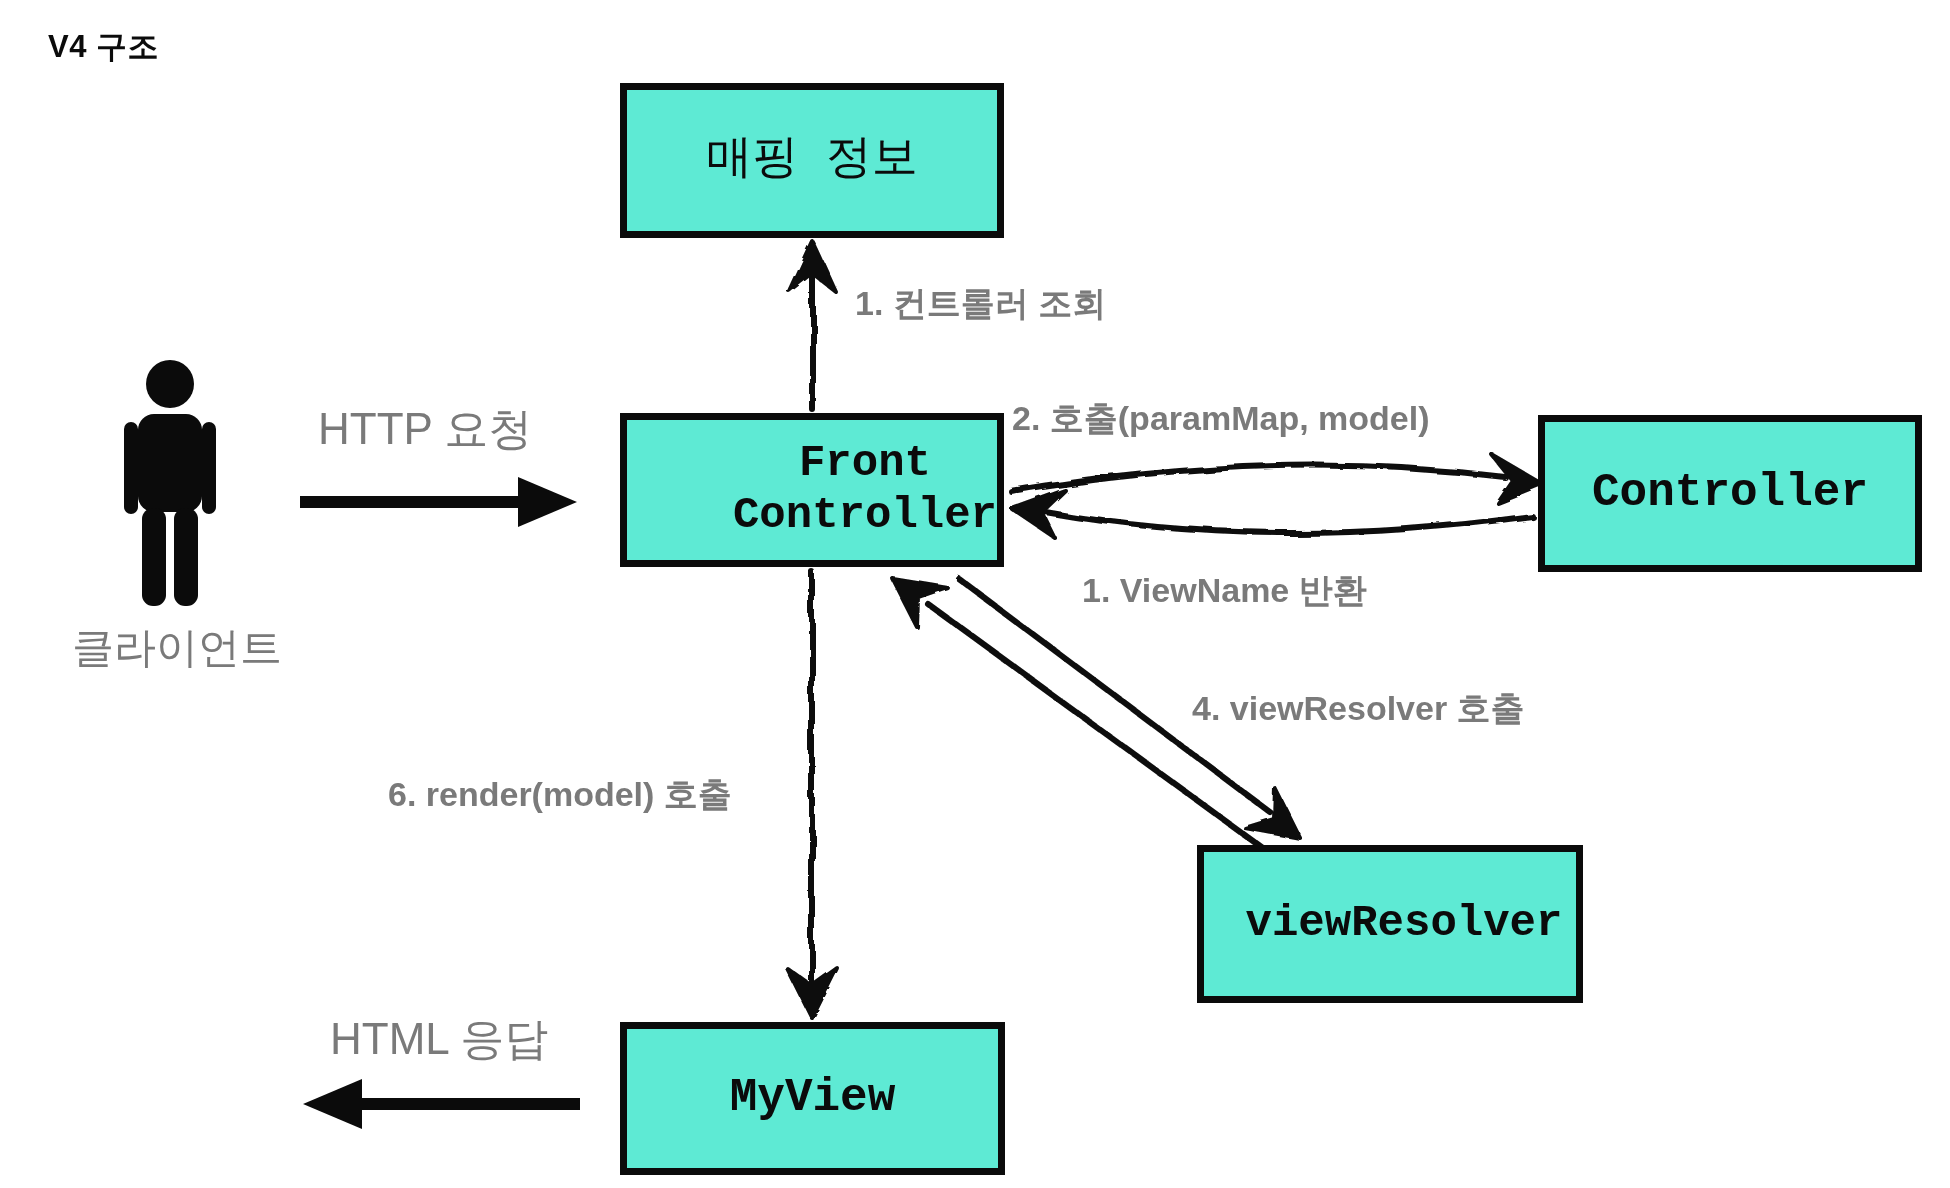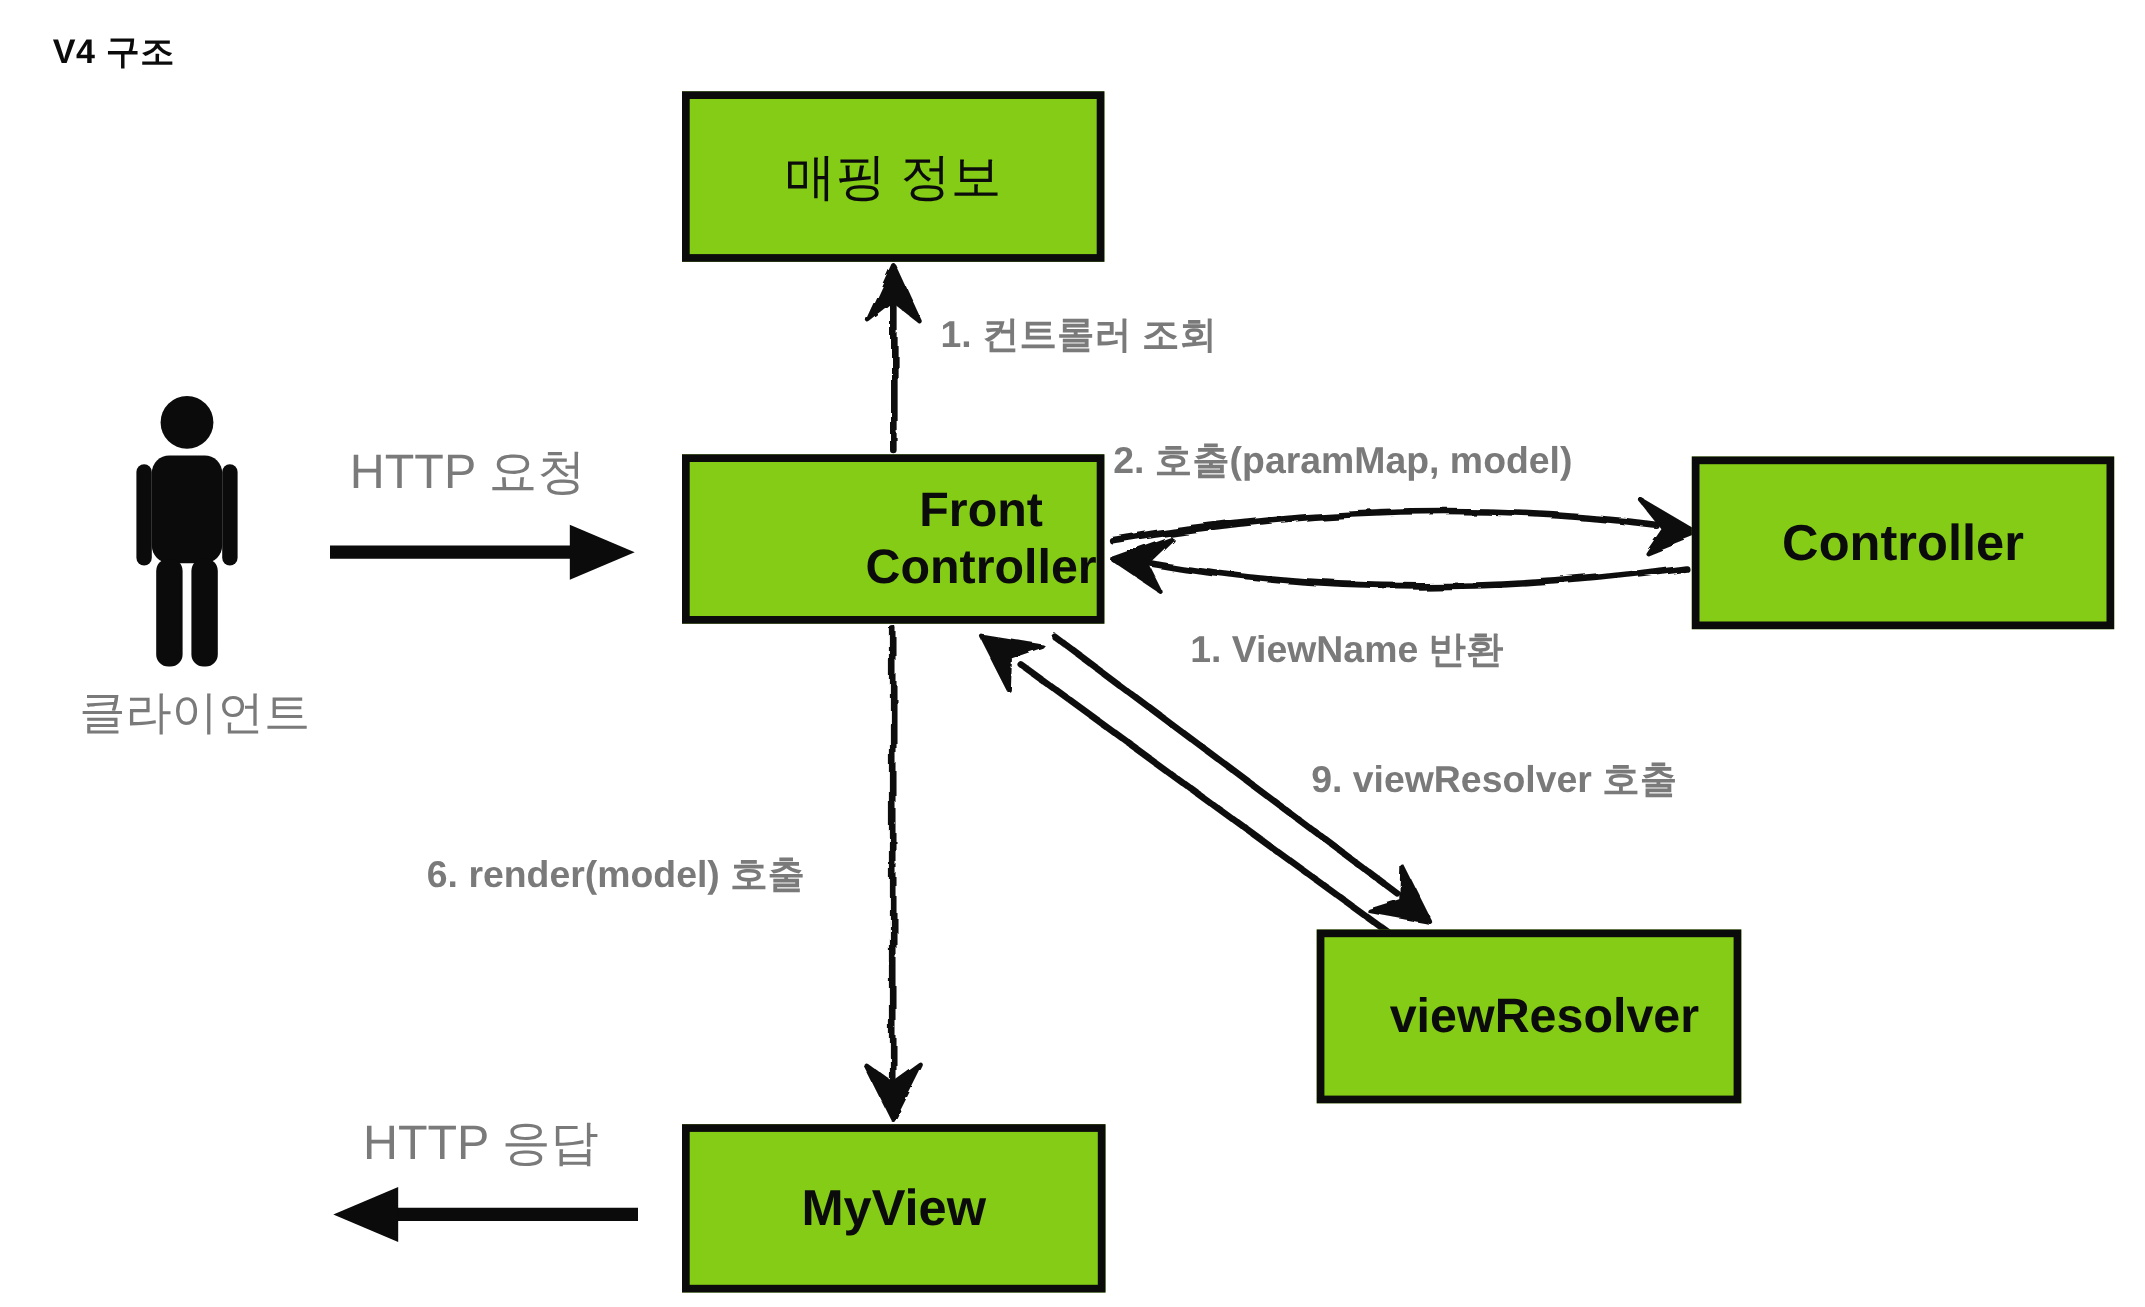--- a/index.html
+++ b/index.html
@@ -14,23 +14,23 @@
     font-size:31px; font-weight:700; color:var(--ink,#0b0b0b);
     letter-spacing:0.5px;
   }
   svg.arrow-layer { position:absolute; left:0; top:0; }
   .sk-line { fill:none; stroke:var(--ink,#0b0b0b); stroke-width:6; stroke-linecap:round; }
   .sk-head { fill:var(--ink,#0b0b0b); stroke:var(--ink,#0b0b0b); stroke-width:4; stroke-linejoin:round; }
   .solid  { fill:var(--ink,#0b0b0b); }
   .person { fill:var(--ink,#0b0b0b); position:absolute; left:100px; top:352px; }
 
   .box {
-    position:absolute; border:7px solid var(--ink,#0b0b0b); background:#84cc16;
+    position:absolute; border:7px solid var(--ink,#0b0b0b); background:#5eead4;
     display:flex; align-items:center; justify-content:center; text-align:center;
-    color:var(--ink,#0b0b0b); white-space:pre-line; line-height:1.18;
+    color:var(--ink,#0b0b0b); white-space:pre-line; line-height:1.18;font-family:Liberation Mono, monospace;
   }
   .box-mapping        { left:620px;  top:83px;   width:384px; height:155px; font-size:46px; font-weight:500; }
   .box-frontcontroller{ left:620px;  top:413px;  width:384px; height:154px; font-size:44px; font-weight:700;justify-content:flex-end; }
   .box-controller     { left:1538px; top:415px;  width:384px; height:157px; font-size:46px; font-weight:700; }
   .box-viewresolver   { left:1197px; top:845px;  width:386px; height:158px; font-size:44px; font-weight:700;padding-left:28px; }
   .box-myview         { left:620px;  top:1022px; width:385px; height:153px; font-size:46px; font-weight:700; }
 
   .lbl { position:absolute; color:var(--label-gray,#7a7a7a); white-space:nowrap; }
   .step { font-weight:700; font-size:34px; }
   .io   { font-weight:400; font-size:44px; }
@@ -125,20 +125,20 @@
   <div class="box box-viewresolver">
     <span>viewResolver</span>
   </div>
   <div class="box box-myview">
     <span>MyView</span>
   </div>
 
   <div class="lbl step lbl-step1">1. 컨트롤러 조회</div>
   <div class="lbl step lbl-step2">2. 호출(paramMap, model)</div>
   <div class="lbl step lbl-step3">1. ViewName 반환</div>
-  <div class="lbl step lbl-step4">9. viewResolver 호출</div>
+  <div class="lbl step lbl-step4">4. viewResolver 호출</div>
   <div class="lbl step lbl-step6">6. render(model) 호출</div>
 
   <div class="lbl io lbl-http">HTTP 요청</div>
-  <div class="lbl io lbl-html">HTTP 응답</div>
+  <div class="lbl io lbl-html">HTML 응답</div>
   <div class="lbl lbl-client">클라이언트</div>
 
 </div>
 
 </body></html>

